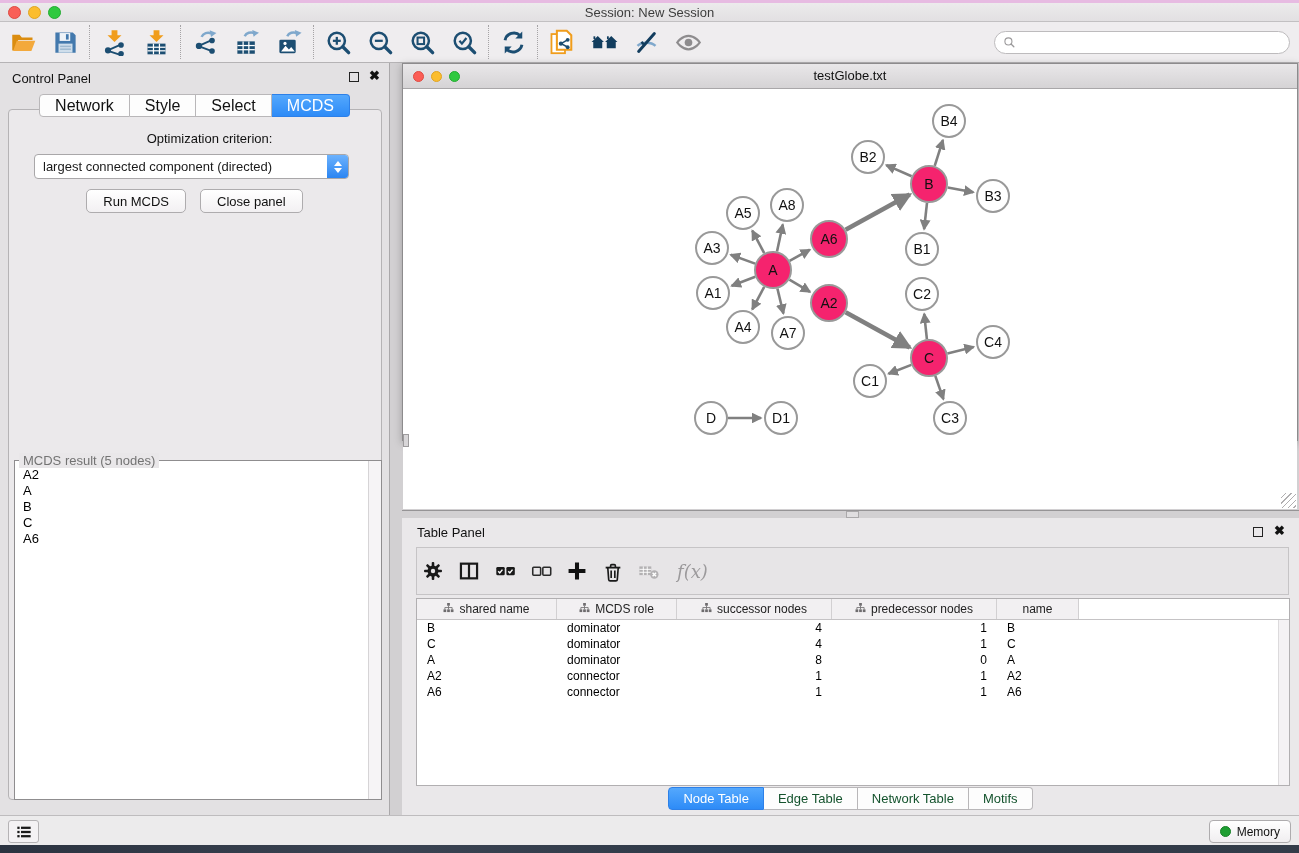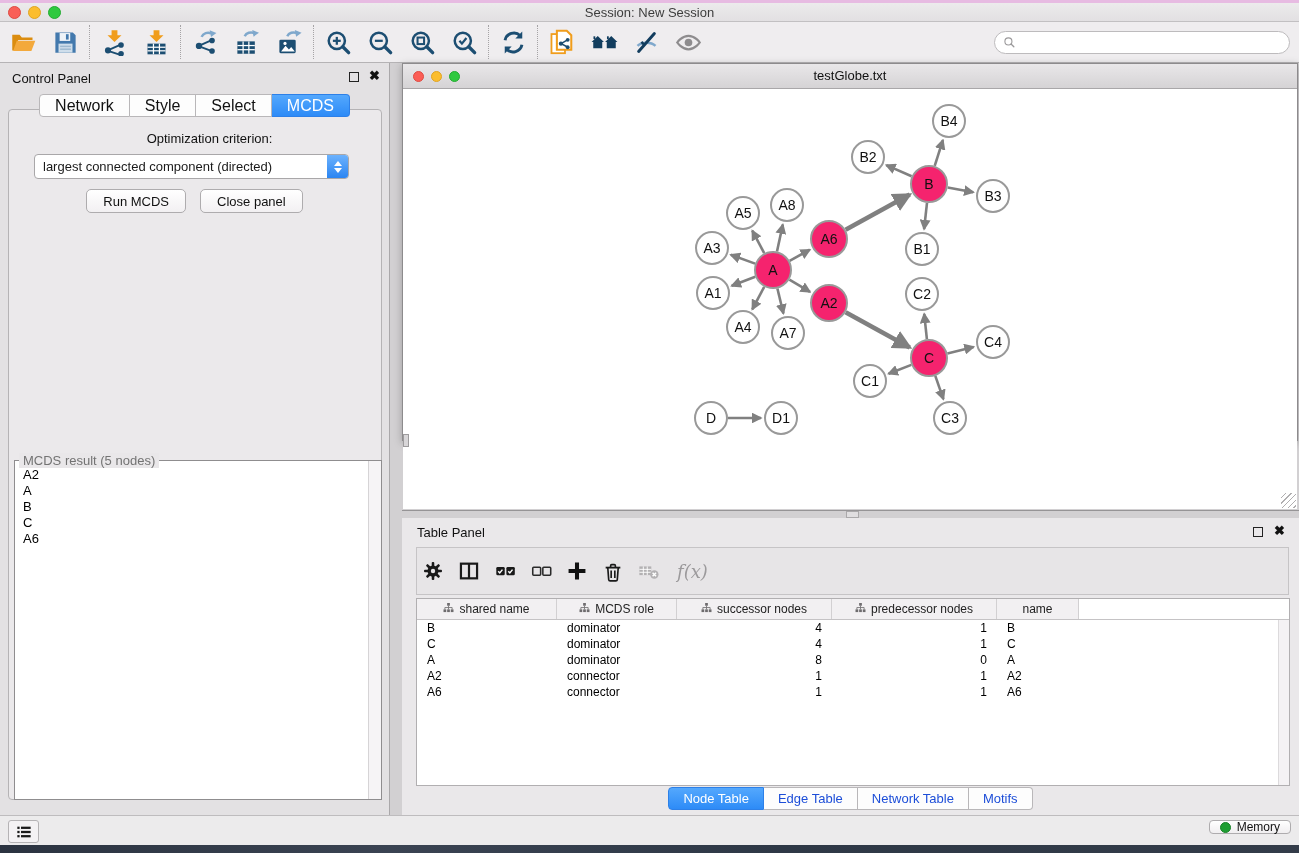--- a/index.html
+++ b/index.html
@@ -81,32 +81,32 @@
   .node-table { position:absolute; left:14px; top:80px; width:874px; height:188px; background:#fff; border:1px solid #b1afb1; overflow:hidden; }
   .nt-header { display:flex; height:21px; border-bottom:1px solid #c5c3c5; background:#f2f0f2; }
   .nt-th { display:flex; align-items:center; justify-content:center; gap:5px; border-right:1px solid #d2d0d2; font-size:12px; color:#222; cursor:pointer; }
   .nt-th svg { width:11px; height:10px; }
   .nt-th.filler { background:#fff; border-right:none; flex:1; cursor:default; }
   .nt-row { display:flex; height:16px; cursor:pointer; }
   .nt-td { font-size:12px; line-height:16px; color:#000; padding:0 10px; white-space:nowrap; }
   .nt-td.num { text-align:right; }
   .nt-scroll { position:absolute; right:0; top:21px; bottom:0; width:11px; background:#f4f2f4; border-left:1px solid #dcdadc; }
   .tp-tabs { position:absolute; left:0; width:100%; top:269px; display:flex; justify-content:center; }
-  .tp-tab { height:23px; padding:0 14px; background:#fdfdfd; border:1px solid #b9b7b9; border-left:none; font-size:13px; display:flex; align-items:center; cursor:pointer; color:#1d4ed8; }
+  .tp-tab { height:23px; padding:0 14px; background:#fdfdfd; border:1px solid #b9b7b9; border-left:none; font-size:13px; display:flex; align-items:center; cursor:pointer; color:#14532d; }
   .tp-tab:first-child { border-left:1px solid #b9b7b9; border-radius:4px 0 0 4px; }
   .tp-tab:last-child { border-radius:0 4px 4px 0; }
   .tp-tab.selected { background:linear-gradient(#54a8fd,#2d8bf7); color:#fff; border-color:#2d80e8; }
   .tp-float { position:absolute; right:36px; top:9px; width:10px; height:10px; border:1.6px solid #222; cursor:pointer; }
   .tp-close { position:absolute; right:14px; top:5px; font-size:13px; font-weight:bold; color:#111; cursor:pointer; }
 
   
   .statusbar { position:absolute; left:0; top:815px; width:1299px; height:30px; background:#ecebec; border-top:1px solid #bebcbe; }
   .panels-btn { position:absolute; left:8px; top:4px; width:31px; height:23px; background:#f4f2f4; border:1px solid #b5b3b5; border-radius:3px; display:flex; align-items:center; justify-content:center; cursor:pointer; }
   .panels-btn svg { width:16px; height:14px; }
-  .memory-btn { position:absolute; right:8px; top:4px; height:14px; background:linear-gradient(#ffffff,#f0eef0); border:1px solid #aeacae; border-radius:4px; display:flex; align-items:center; gap:6px; padding:0 10px; font-size:12px; cursor:pointer; color:#111; }
+  .memory-btn { position:absolute; right:8px; top:4px; height:23px; background:linear-gradient(#ffffff,#f0eef0); border:1px solid #aeacae; border-radius:4px; display:flex; align-items:center; gap:6px; padding:0 10px; font-size:12px; cursor:pointer; color:#111; }
   .mem-dot { width:11px; height:11px; border-radius:50%; background:#1e9e32; border:1px solid #178127; }
   .bottom-strip { position:absolute; left:0; top:845px; width:1299px; height:8px; background:linear-gradient(90deg,#2b3340,#3a4352 30%,#2e3846 60%,#333c49); }
 </style>
 </head>
 <body>
 
 <div class="pink-strip"></div>
 <div class="titlebar">
   <div class="lights">
     <div class="light red"></div>

